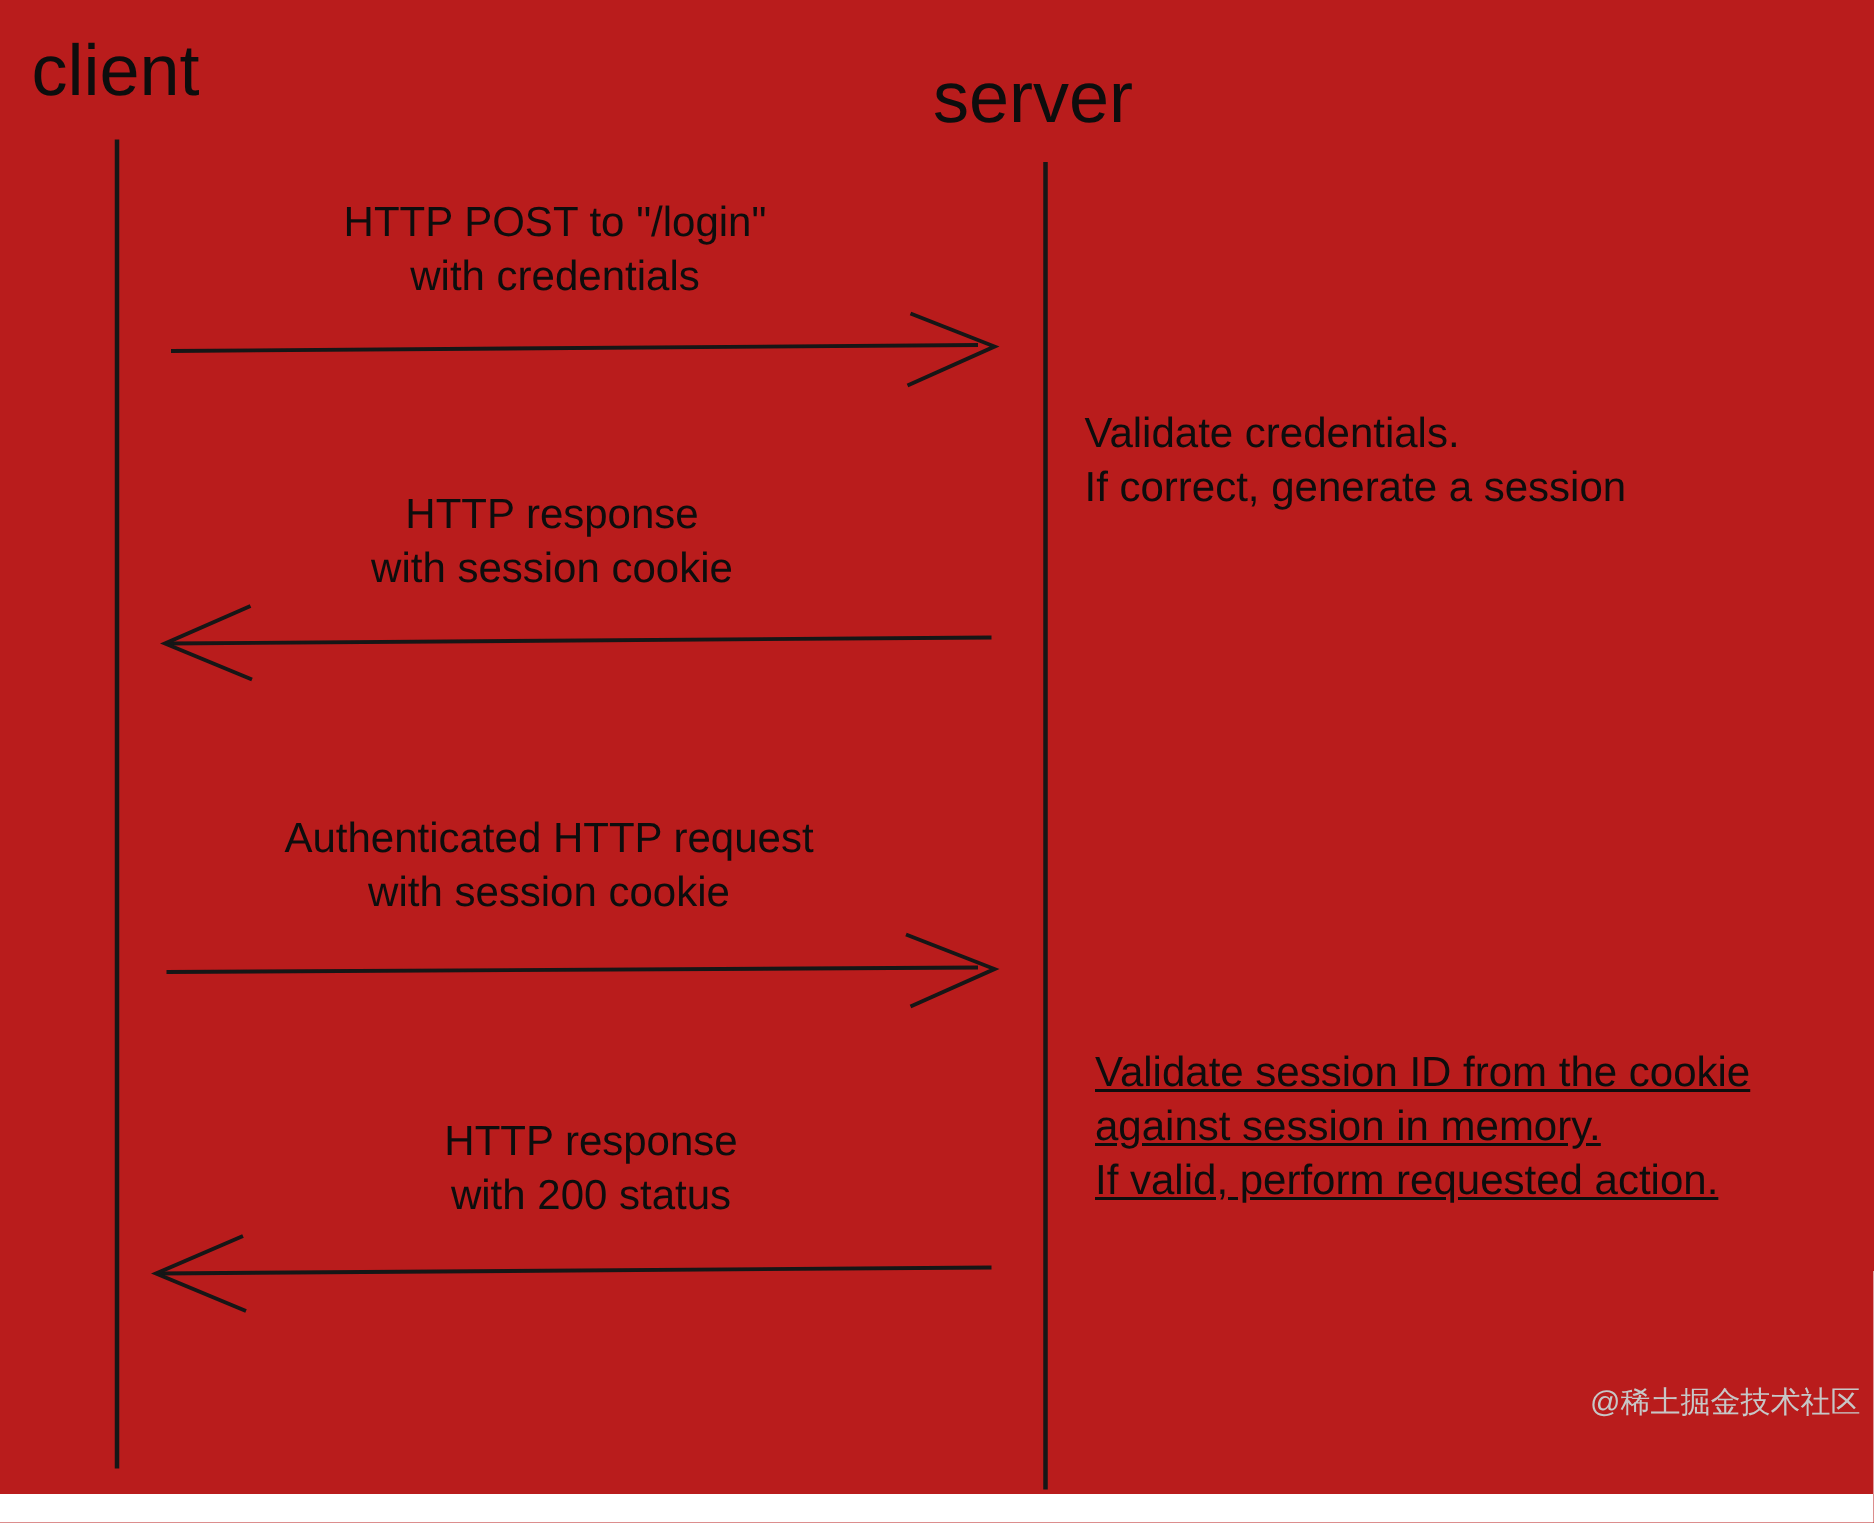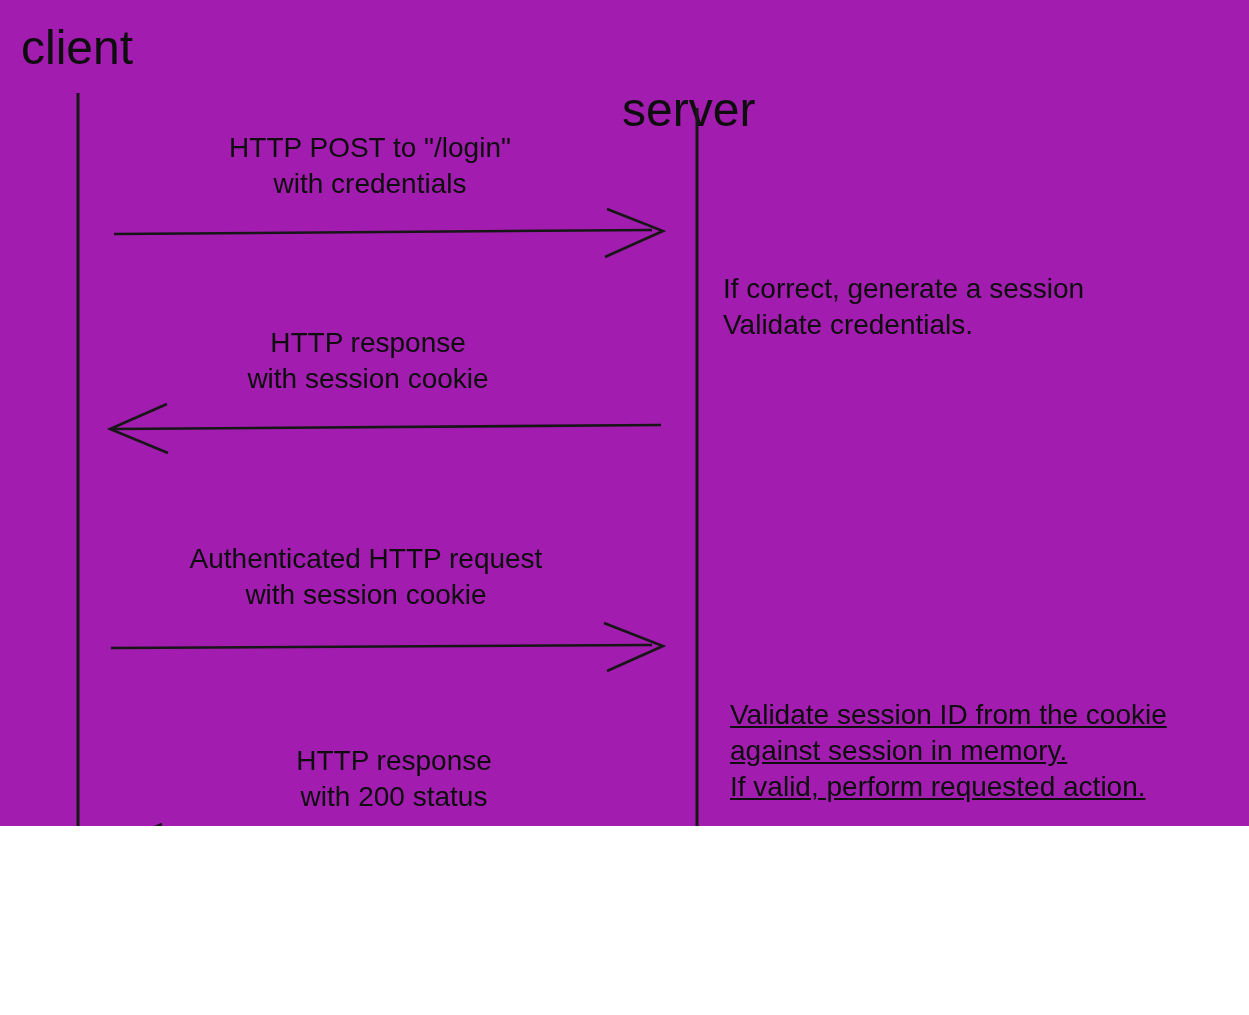--- a/index.html
+++ b/index.html
@@ -1,20 +1,20 @@
 <!DOCTYPE html>
 <html><head>
 <meta charset="utf-8">
 <style>
   html,body{margin:0;padding:0;background:#ffffff;}
   body{font-family:"Liberation Sans",sans-serif;color:#0d0d0d;}
-  .canvas{position:relative;width:1249px;height:826px;background:#a21caf;overflow:hidden;}
+  .canvas{position:relative;width:1249px;height:996px;background:#b91c1c;overflow:hidden;}
   .actor{position:absolute;font-size:48px;line-height:1;color:#0d0d0d;white-space:nowrap;}
   .actor-client{left:21px;top:24px;}
-  .actor-server{left:622px;top:42px;margin-top:44px;}
+  .actor-server{left:622px;top:42px;}
   .wires{position:absolute;left:0;top:0;width:1249px;height:1015px;}
   .wires line,.wires polyline{stroke:#161616;fill:none;stroke-linecap:butt;}
   .lifeline{stroke-width:3px;}
   .shaft{stroke-width:2.6px;}
   .head{stroke-width:2.6px;stroke-linejoin:miter;}
   .msg{position:absolute;text-align:center;font-size:28px;line-height:36px;color:#0d0d0d;white-space:nowrap;}
   .note{position:absolute;text-align:left;font-size:28px;line-height:36px;color:#0d0d0d;white-space:nowrap;}
   .watermark{position:absolute;left:1060px;top:923px;font-size:20px;line-height:24px;color:#c7c7c7;white-space:nowrap;}
 </style>
 </head>
@@ -65,22 +65,22 @@
     <div>Authenticated HTTP request</div>
     <div>with session cookie</div>
   </div>
 
   <div class="msg" style="left:154px;top:743px;width:480px;">
     <div>HTTP response</div>
     <div>with 200 status</div>
   </div>
 
   <div class="note" style="left:723px;top:271px;">
+    <div>Validate credentials.</div>
     <div>If correct, generate a session</div>
-    <div>Validate credentials.</div>
   </div>
 
   <div class="note" style="left:730px;top:697px;text-decoration:underline;">
     <div>Validate session ID from the cookie</div>
     <div>against session in memory.</div>
     <div>If valid, perform requested action.</div>
   </div>
 
   <div class="watermark">@稀土掘金技术社区</div>
 

